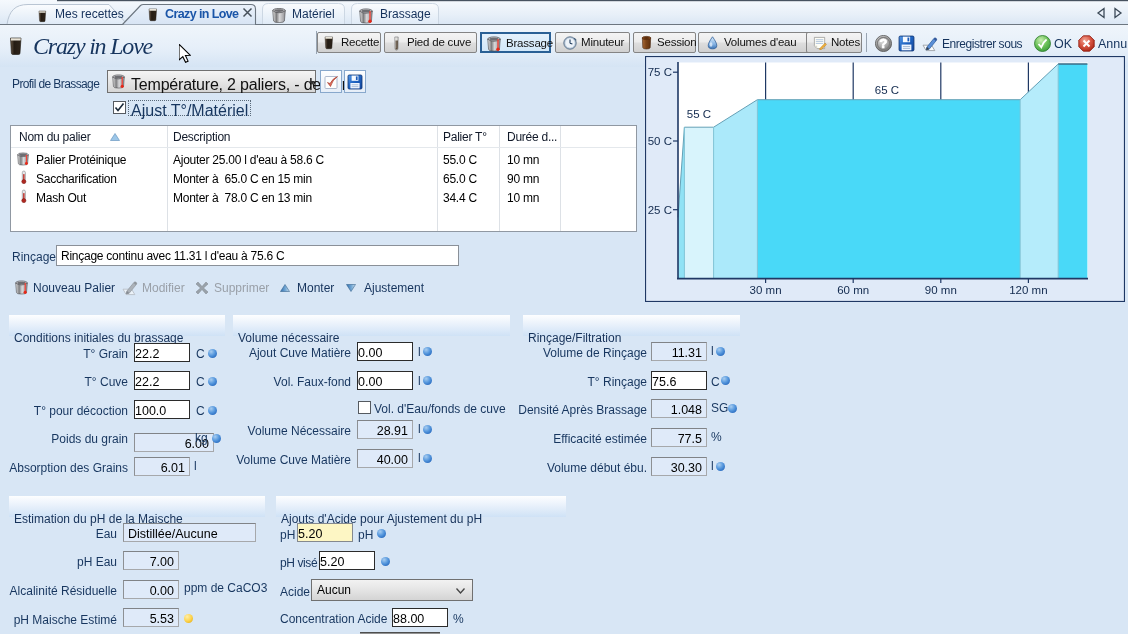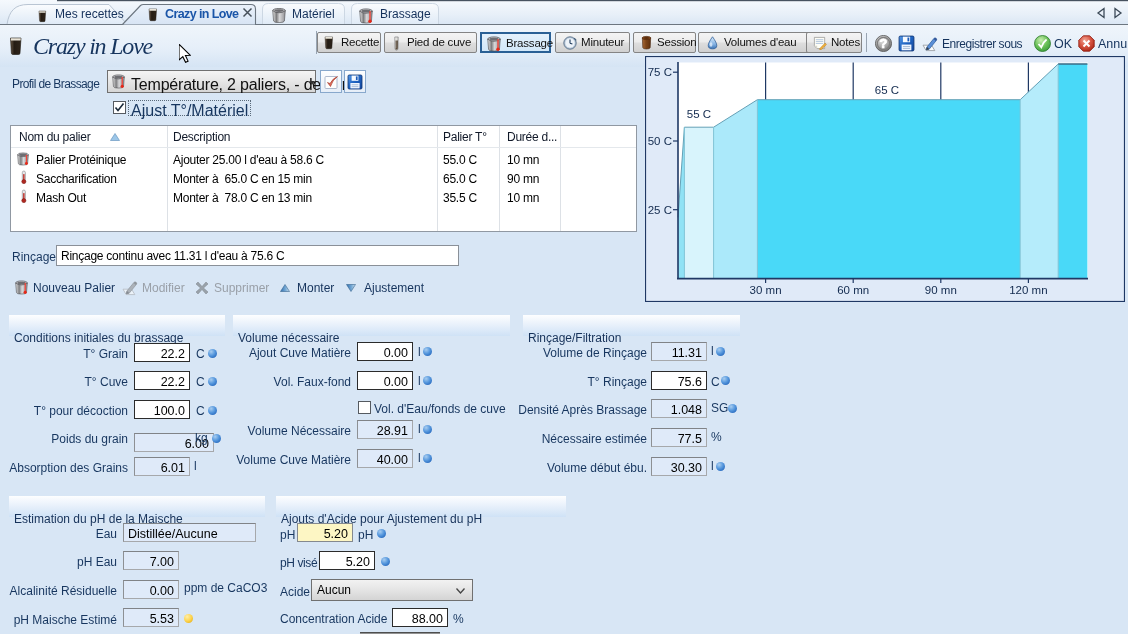--- a/index.html
+++ b/index.html
@@ -1,19 +1,19 @@
 <!DOCTYPE html>
 <html><head><meta charset="utf-8"><style>
 *{margin:0;padding:0;box-sizing:border-box}
 html,body{width:1128px;height:634px;overflow:hidden}
 body{font-family:"Liberation Sans",sans-serif;position:relative;background:#d8e6f5;font-size:12px;color:#17365f}
 .a{position:absolute}
 .lbl{position:absolute;font-size:12px;color:#17365f;white-space:nowrap}
 .lr{text-align:right}
-.in{position:absolute;height:19px;border:1px solid #2b2b2b;background:#fff;font-size:12.5px;color:#000;text-align:right;padding:3px 4px 0 0;white-space:nowrap}
+.in{position:absolute;height:19px;border:1px solid #2b2b2b;background:#fff;font-size:12.5px;color:#000;padding:3px 4px 0 0;white-space:nowrap}
 .ro{position:absolute;height:19px;border:1px solid #a6a8ab;border-top-color:#808387;border-left-color:#8d9094;background:#dfeaf9;font-size:12.5px;color:#000;text-align:right;padding:3px 4px 0 0;white-space:nowrap}
 .dot{position:absolute;width:9px;height:9px;border-radius:50%;background:radial-gradient(circle at 35% 30%,#a8cdf0,#5597dd 45%,#2a6cc0 80%)}
 .doty{position:absolute;width:9px;height:9px;border-radius:50%;background:radial-gradient(circle at 35% 30%,#ffeea8,#fdd44e 50%,#e8b21e 85%)}
 .sect{position:absolute;height:21px;background:linear-gradient(#fdfeff,#e9f1fb 45%,#cfe2f6);font-size:12px;color:#16325a;padding:16px 0 0 5px;white-space:nowrap}
 .tbtn{position:absolute;height:21px;top:32px;border:1px solid #848484;border-radius:2px;background:linear-gradient(#f4f4f4,#ececec 45%,#dddddd 55%,#d0d0d0);font-size:11.5px;letter-spacing:-0.2px;color:#111;white-space:nowrap}
 .tbtn .tx{position:absolute;top:3px}
 .ttext{font-size:12px;color:#15335c;white-space:nowrap;position:absolute}
 .unit{position:absolute;font-size:12px;color:#17365f;white-space:nowrap}
 .cb{position:absolute;width:13px;height:13px;background:#fff;border:1px solid #555a60}
 svg{display:block}
@@ -320,21 +320,21 @@
     </svg>
   <div class="a" style="left:25px;top:46px;color:#000">Saccharification</div>
   <div class="a" style="left:162px;top:46px;color:#000">Monter à&nbsp;&nbsp;65.0 C en 15 min</div>
   <div class="a" style="left:432px;top:46px;color:#000">65.0 C</div>
   <div class="a" style="left:496px;top:46px;color:#000">90 mn</div>
   <svg class="a" width="8" height="14" viewBox="0 0 6.5 13.5" style="left:9px;top:63px">
       <use href="#therm"></use>
     </svg>
   <div class="a" style="left:25px;top:65px;color:#000">Mash Out</div>
   <div class="a" style="left:162px;top:65px;color:#000">Monter à&nbsp;&nbsp;78.0 C en 13 min</div>
-  <div class="a" style="left:432px;top:65px;color:#000">35.5 C</div>
+  <div class="a" style="left:432px;top:65px;color:#000">34.4 C</div>
   <div class="a" style="left:496px;top:65px;color:#000">10 mn</div>
 </div>
 
 <div class="lbl" style="left:12px;top:250px">Rinçage</div>
 <div class="a" style="left:56px;top:245px;width:403px;height:21px;border:1px solid #8a9098;background:#fff;font-size:12px;color:#000;padding:3px 0 0 4px;white-space:nowrap;letter-spacing:-0.25px">Rinçage continu avec 11.31 l d'eau à 75.6 C</div>
 
 <svg class="a" width="13" height="17" viewBox="0 0 14 15" style="left:15px;top:279px">
     <use href="#potT"></use>
   </svg>
 <div class="ttext" style="left:33px;top:281px">Nouveau Palier</div>
@@ -456,21 +456,21 @@
 <div class="unit" style="left:711px;top:344px">l</div>
 <div class="dot" style="left:716px;top:347px"></div>
 <div class="lbl lr" style="right:481px;top:375px">T° Rinçage</div>
 <div class="in" style="left:651px;top:371px;width:56px">75.6</div>
 <div class="unit" style="left:711px;top:375px">C</div>
 <div class="dot" style="left:721px;top:376px"></div>
 <div class="lbl lr" style="right:481px;top:403px">Densité Après Brassage</div>
 <div class="ro" style="left:651px;top:399px;width:56px">1.048</div>
 <div class="unit" style="left:711px;top:401px">SG</div>
 <div class="dot" style="left:728px;top:404px"></div>
-<div class="lbl lr" style="right:481px;top:432px">Nécessaire estimée</div>
+<div class="lbl lr" style="right:481px;top:432px">Efficacité estimée</div>
 <div class="ro" style="left:651px;top:428px;width:56px">77.5</div>
 <div class="unit" style="left:711px;top:430px">%</div>
 <div class="lbl lr" style="right:481px;top:461px">Volume début ébu.</div>
 <div class="ro" style="left:651px;top:457px;width:56px">30.30</div>
 <div class="unit" style="left:711px;top:459px">l</div>
 <div class="dot" style="left:716px;top:462px"></div>
 
 <div class="lbl lr" style="right:1011px;top:527px">Eau</div>
 <div class="ro" style="left:123px;top:523px;width:133px;text-align:left;padding-left:4px">Distillée/Aucune</div>
 <div class="lbl lr" style="right:1011px;top:555px">pH Eau</div>

